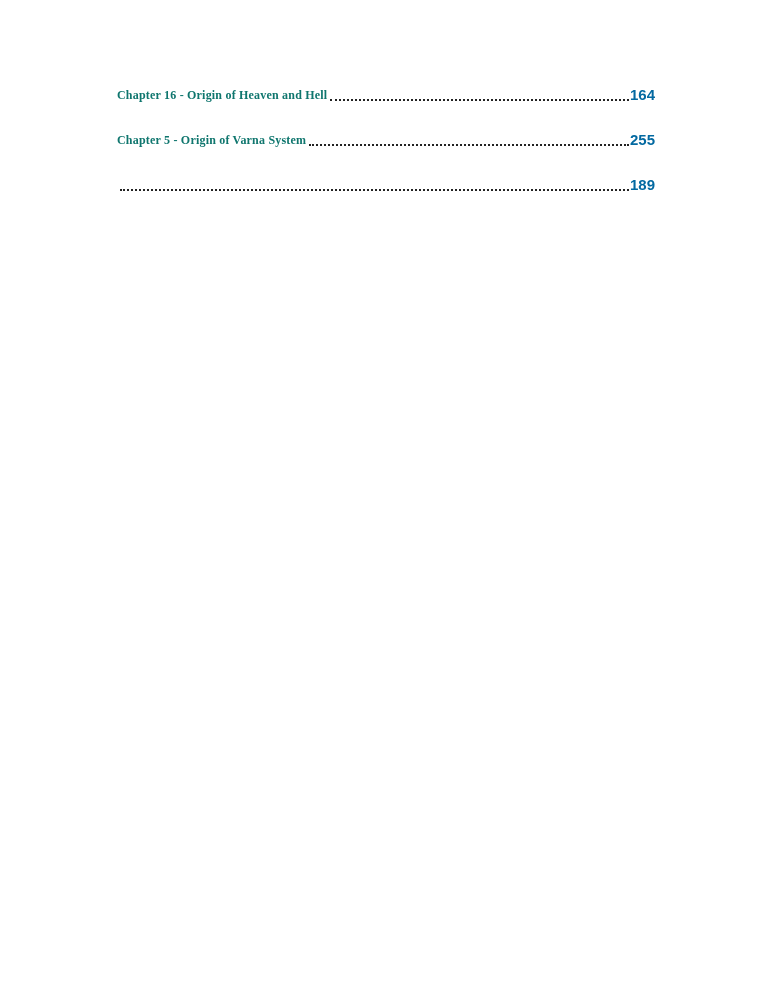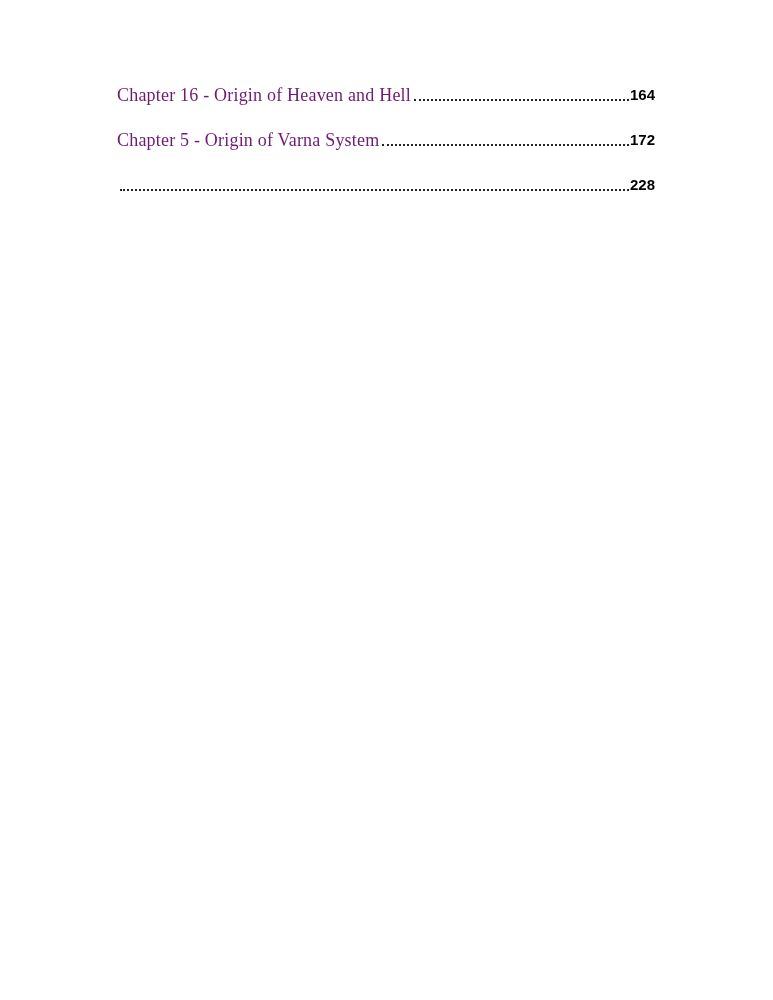--- a/index.html
+++ b/index.html
@@ -26,59 +26,59 @@
     width: 538px;
   }
   .toc-row {
     display: flex;
     align-items: flex-end;
     margin-bottom: 27px;
     cursor: pointer;
   }
   .toc-title {
     font-family: "Liberation Serif", "DejaVu Serif", serif;
-    font-weight: 400;
-    font-size: 18px;
+    font-weight: 700;
+    font-size: 12px;
     line-height: 18px;
-    color: #701a75;
+    color: #0f766e;
     letter-spacing: 0.2px;
     white-space: nowrap;
   }
   .toc-dots {
     flex: 1 1 auto;
     min-width: 12px;
     border-bottom: 2px dotted #222222;
     margin: 0 1px 3px 3px;
     height: 0;
   }
   .toc-page {
     font-family: "Liberation Sans", "DejaVu Sans", sans-serif;
     font-weight: 700;
     font-size: 15px;
     line-height: 18px;
-    color: #000000;
+    color: #0369a1;
     white-space: nowrap;
   }
 </style>
 </head>
 <body>
 
 <div class="page">
   <div class="toc-list">
   <div class="toc-row">
     <span class="toc-title">Chapter 16 - Origin of Heaven and Hell</span>
     <span class="toc-dots"></span>
     <span class="toc-page">164</span>
   </div>
 
   <div class="toc-row">
     <span class="toc-title">Chapter 5 - Origin of Varna System</span>
     <span class="toc-dots"></span>
-    <span class="toc-page">172</span>
+    <span class="toc-page">255</span>
   </div>
 
   <div class="toc-row">
     <span class="toc-dots"></span>
-    <span class="toc-page">228</span>
+    <span class="toc-page">189</span>
   </div>
 
 </div>
 </div>
 
 </body></html>

